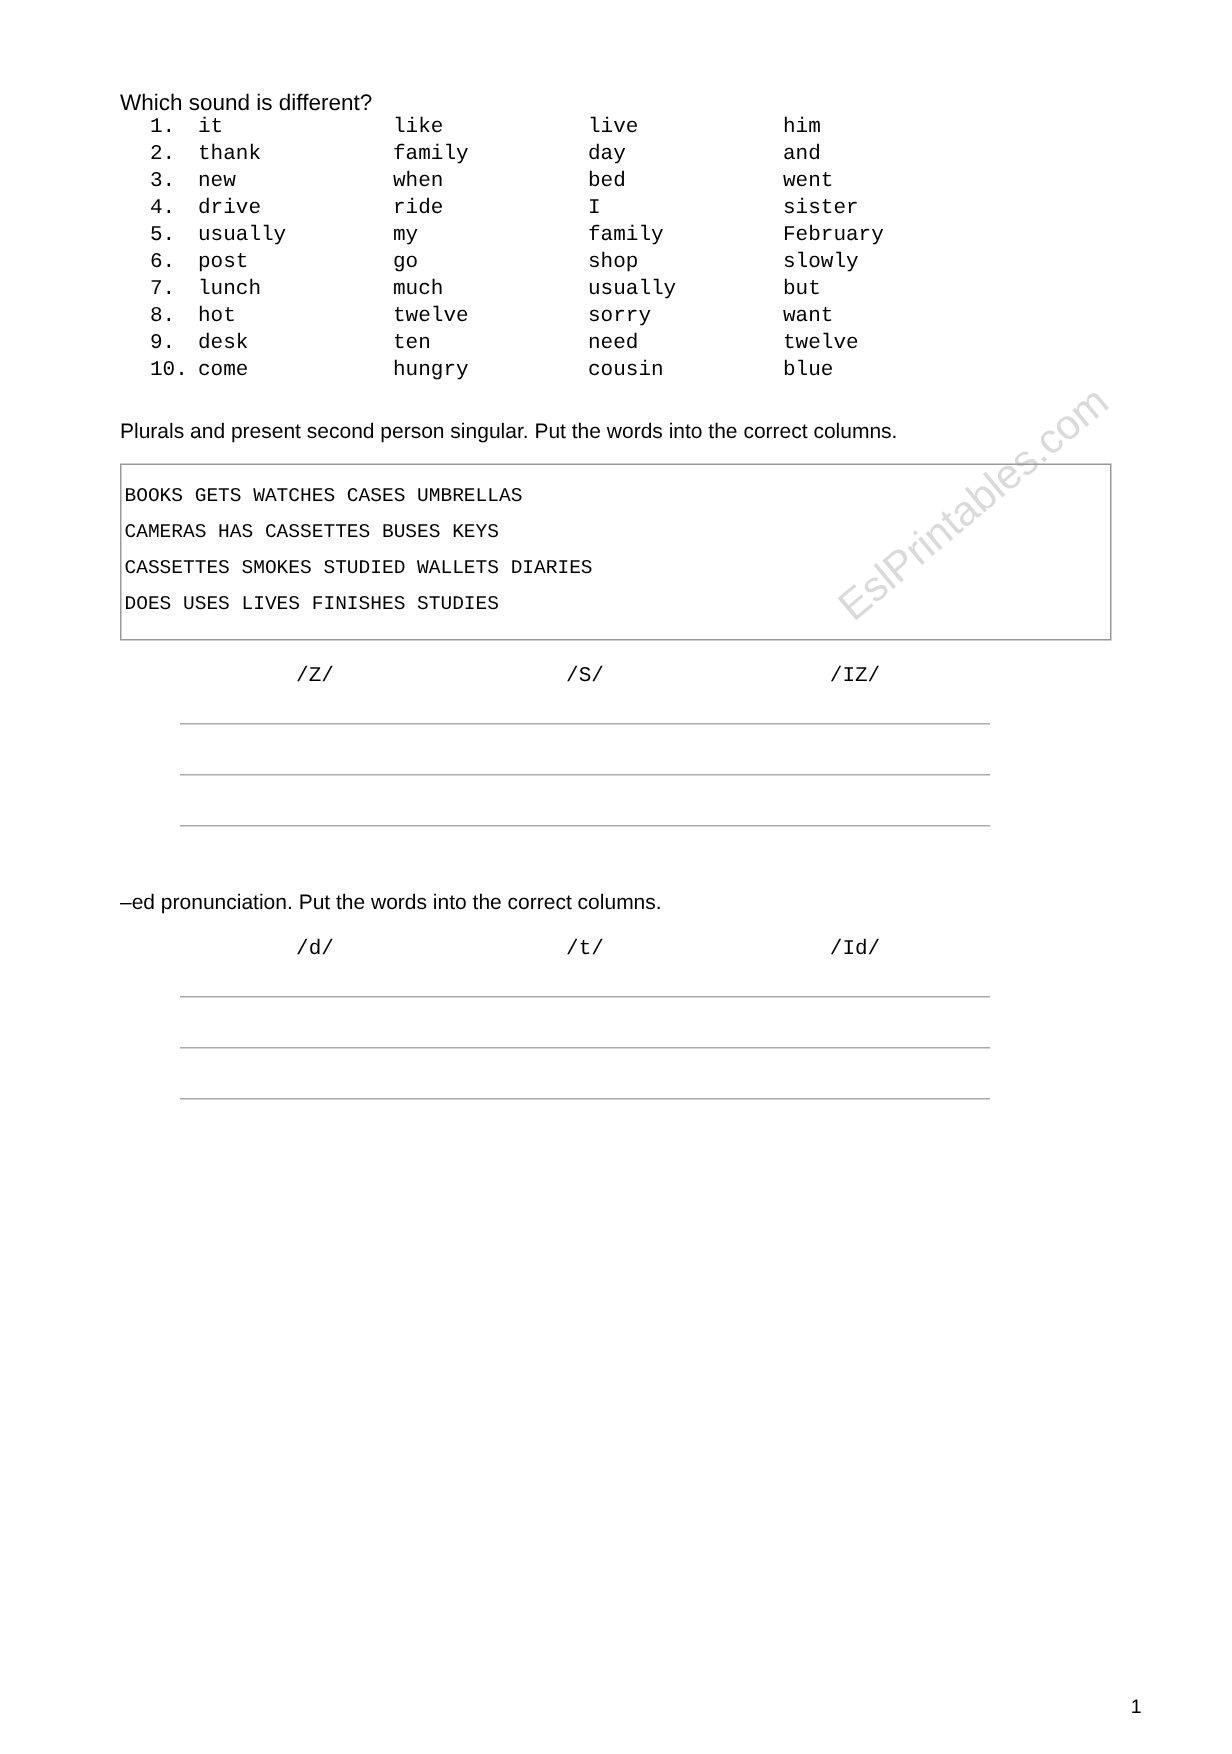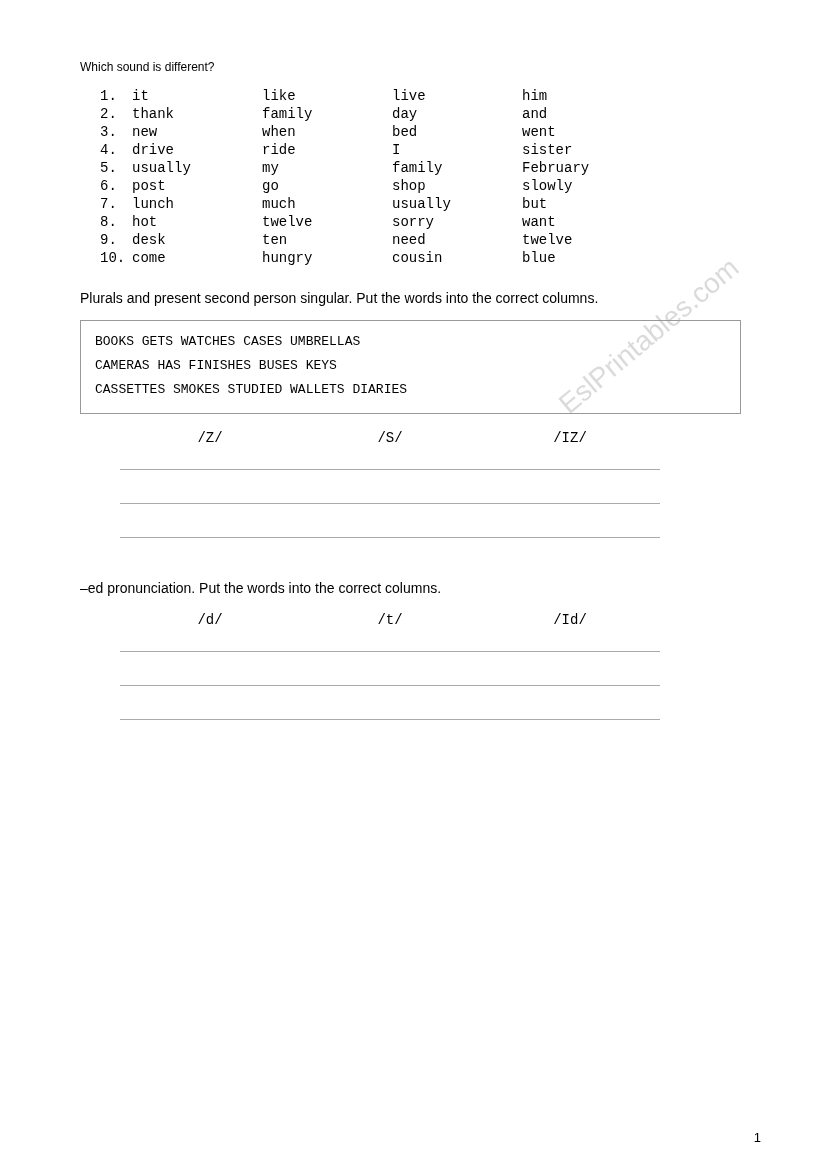--- a/index.html
+++ b/index.html
@@ -18,23 +18,22 @@
       padding: 60px 80px 40px 80px;
       position: relative;
     }
 
     .section {
       margin-bottom: 24px;
     }
 
     .section-title {
       font-family: Arial, sans-serif;
-      font-size: 12px;
+      font-size: 15px;
       font-weight: normal;
-      margin-bottom: 14px;
     }
 
     .numbered-list {
       margin-left: 20px;
       margin-bottom: 20px;
     }
 
     .list-row {
       display: flex;
       margin-bottom: 2px;
@@ -45,21 +44,21 @@
       flex-shrink: 0;
     }
 
     .list-col {
       width: 130px;
       flex-shrink: 0;
     }
 
     .word-box {
       border: 1px solid #999;
-      padding: 10px 14px;
+      padding: 10px 2px;
       font-family: 'Courier New', Courier, monospace;
       font-size: 13px;
       line-height: 1.7;
     }
 
     .word-box-line {
       margin-bottom: 2px;
     }
 
     .columns-row {
@@ -188,22 +187,23 @@
     </div>
     </div>
 </div>
 
 <div class="section">
   <div class="section2-title">
     <span>Plurals and present second person singular. Put the words into the correct columns.</span>
   </div>
   <div class="word-box">
     <div class="word-box-line">BOOKS    GETS  WATCHES   CASES    UMBRELLAS</div>
-    <div class="word-box-line">CAMERAS   HAS   FINISHES    BUSES    KEYS</div>
+    <div class="word-box-line">CAMERAS   HAS   CASSETTES    BUSES    KEYS</div>
     <div class="word-box-line">CASSETTES    SMOKES    STUDIED   WALLETS   DIARIES</div>
+    <div class="word-box-line">DOES    USES    LIVES    FINISHES   STUDIES</div>
   </div>
   <div class="columns-row">
     <div class="column-label">
       <div>/Z/</div>
       <div class="answer-line"></div>
       <div class="answer-line"></div>
       <div class="answer-line"></div>
     </div>
     <div class="column-label">
       <div>/S/</div>

